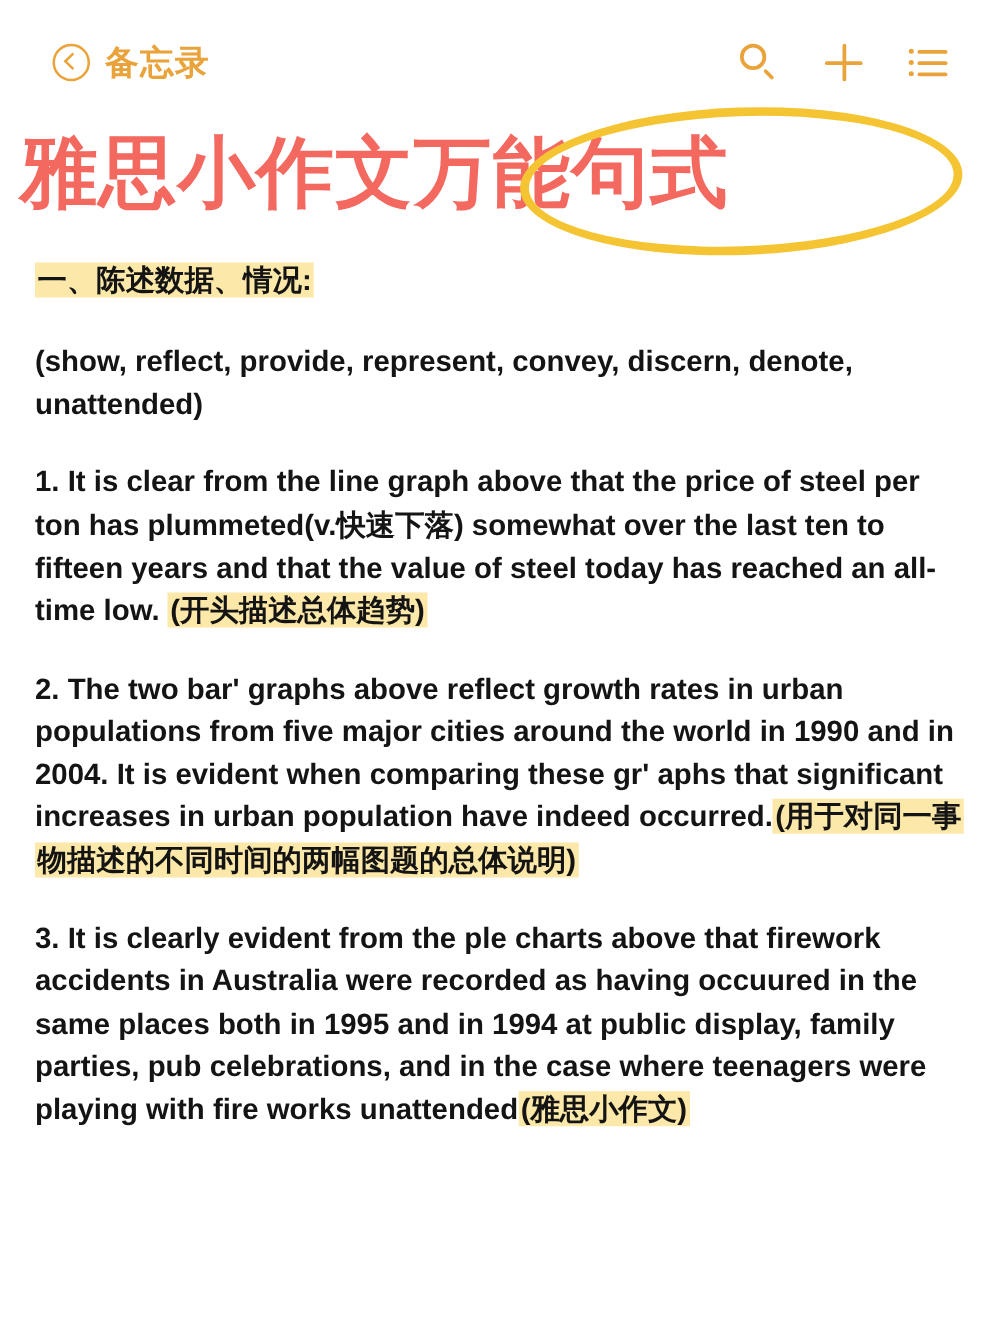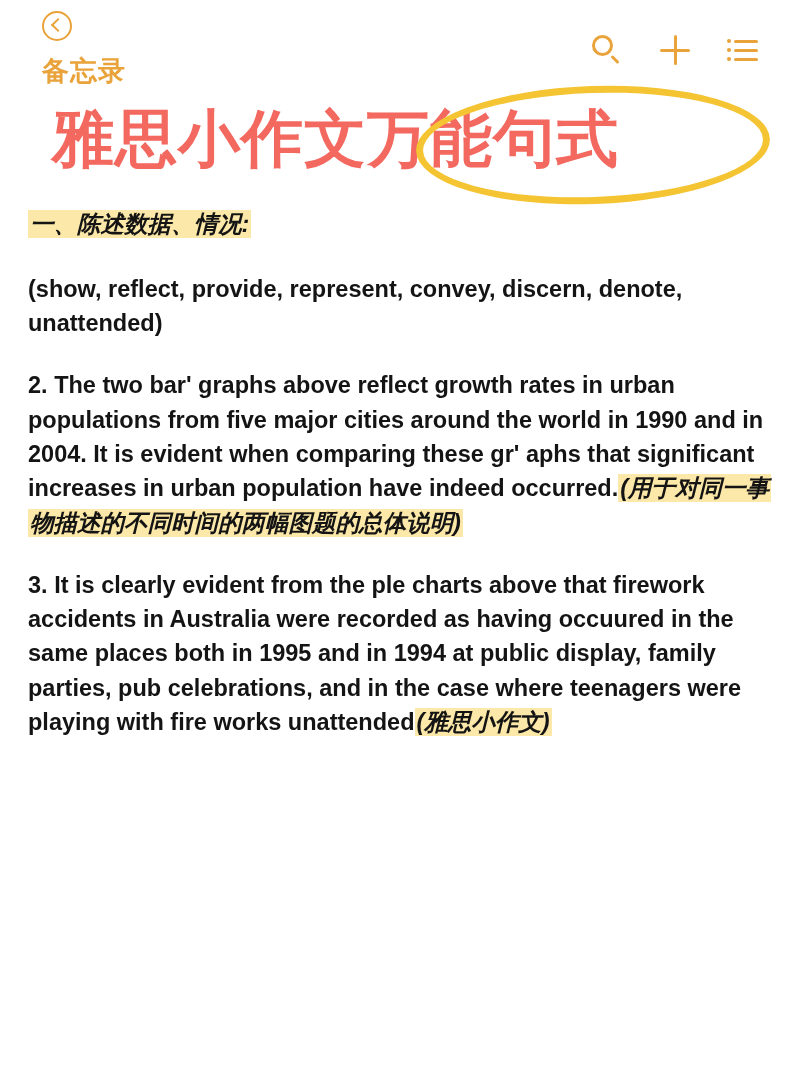--- a/index.html
+++ b/index.html
@@ -20,23 +20,22 @@
   .topbar {
     height: 100px;
     display: flex;
     align-items: center;
     justify-content: space-between;
     padding: 0 40px 0 42px;
     box-sizing: border-box;
   }
   .topbar-left {
     display: flex;
-    align-items: flex-start;
+    align-items: center;
     gap: 12px;
-    flex-direction: column;
   }
   .back-circle {
     width: 26px;
     height: 26px;
     border: 2px solid #e9a33a;
     border-radius: 50%;
     position: relative;
     flex: none;
   }
   .back-circle::before {
@@ -124,21 +123,21 @@
   }
   .ic-list .r1 { top: 7px; }
   .ic-list .r2 { top: 16px; }
   .ic-list .r3 { top: 25px; }
   .ic-list .d1 { top: 6px; }
   .ic-list .d2 { top: 15px; }
   .ic-list .d3 { top: 24px; }
 
   
   .headline-wrap {
-    padding: 4px 26px 0 52px;
+    padding: 4px 26px 0 16px;
     position: relative;
   }
   .headline {
     font-size: 62px;
     font-weight: bold;
     color: #f3685f;
     letter-spacing: 1px;
     line-height: 1.12;
     white-space: nowrap;
     position: relative;
@@ -167,21 +166,20 @@
   .para {
     margin: 0 0 28px 0;
   }
   .para.sect {
     margin-bottom: 30px;
   }
   .hl {
     background: #fce8a8;
     padding: 1px 2px;
     box-decoration-break: clone;
-    font-style: italic;
     -webkit-box-decoration-break: clone;
   }
 </style>
 </head>
 <body>
 
 <div class="topbar">
   <div class="topbar-left">
     <div class="back-circle"></div>
     <div class="app-title">备忘录</div>
@@ -212,20 +210,23 @@
 </div>
 
 <div class="content">
 
   <div class="para sect">
     <span class="hl">一、陈述数据、情况:</span>
   </div>
 
   <div class="para">(show, reflect, provide, represent, convey, discern, denote, unattended)</div>
 
+  <div class="para">
+    <span>1. It is clear from the line graph above that the price of steel per ton has plummeted(v.快速下落) somewhat over the last ten to fifteen years and that the value of steel today has reached an all-time low. </span><span class="hl">(开头描述总体趋势)</span>
+  </div>
 
   <div class="para">
     <span>2. The two bar' graphs above reflect growth rates in urban populations from five major cities around the world in 1990 and in 2004. It is evident when comparing these gr' aphs that significant increases in urban population have indeed occurred.</span><span class="hl">(用于对同一事物描述的不同时间的两幅图题的总体说明)</span>
   </div>
 
   <div class="para">
     <span>3. It is clearly evident from the ple charts above that firework accidents in Australia were recorded as having occuured in the same places both in 1995 and in 1994 at public display, family parties, pub celebrations, and in the case where teenagers were playing with fire works unattended</span><span class="hl">(雅思小作文)</span>
   </div>
 
 </div>

